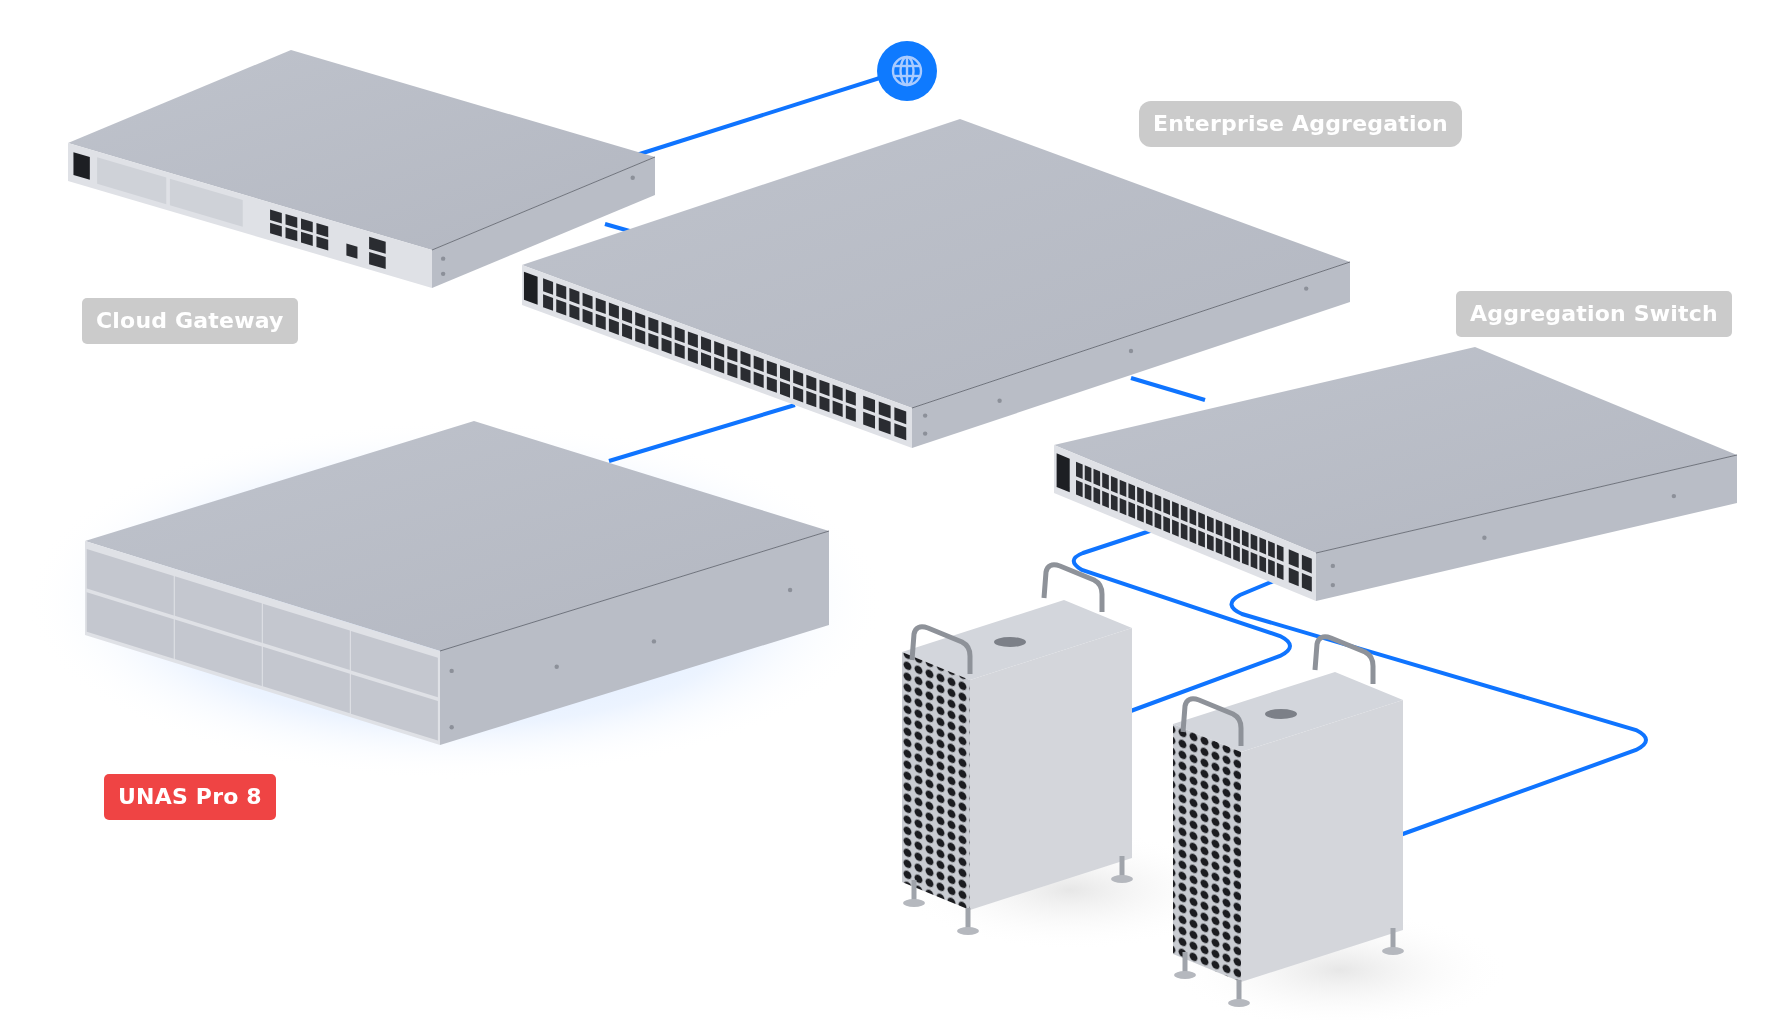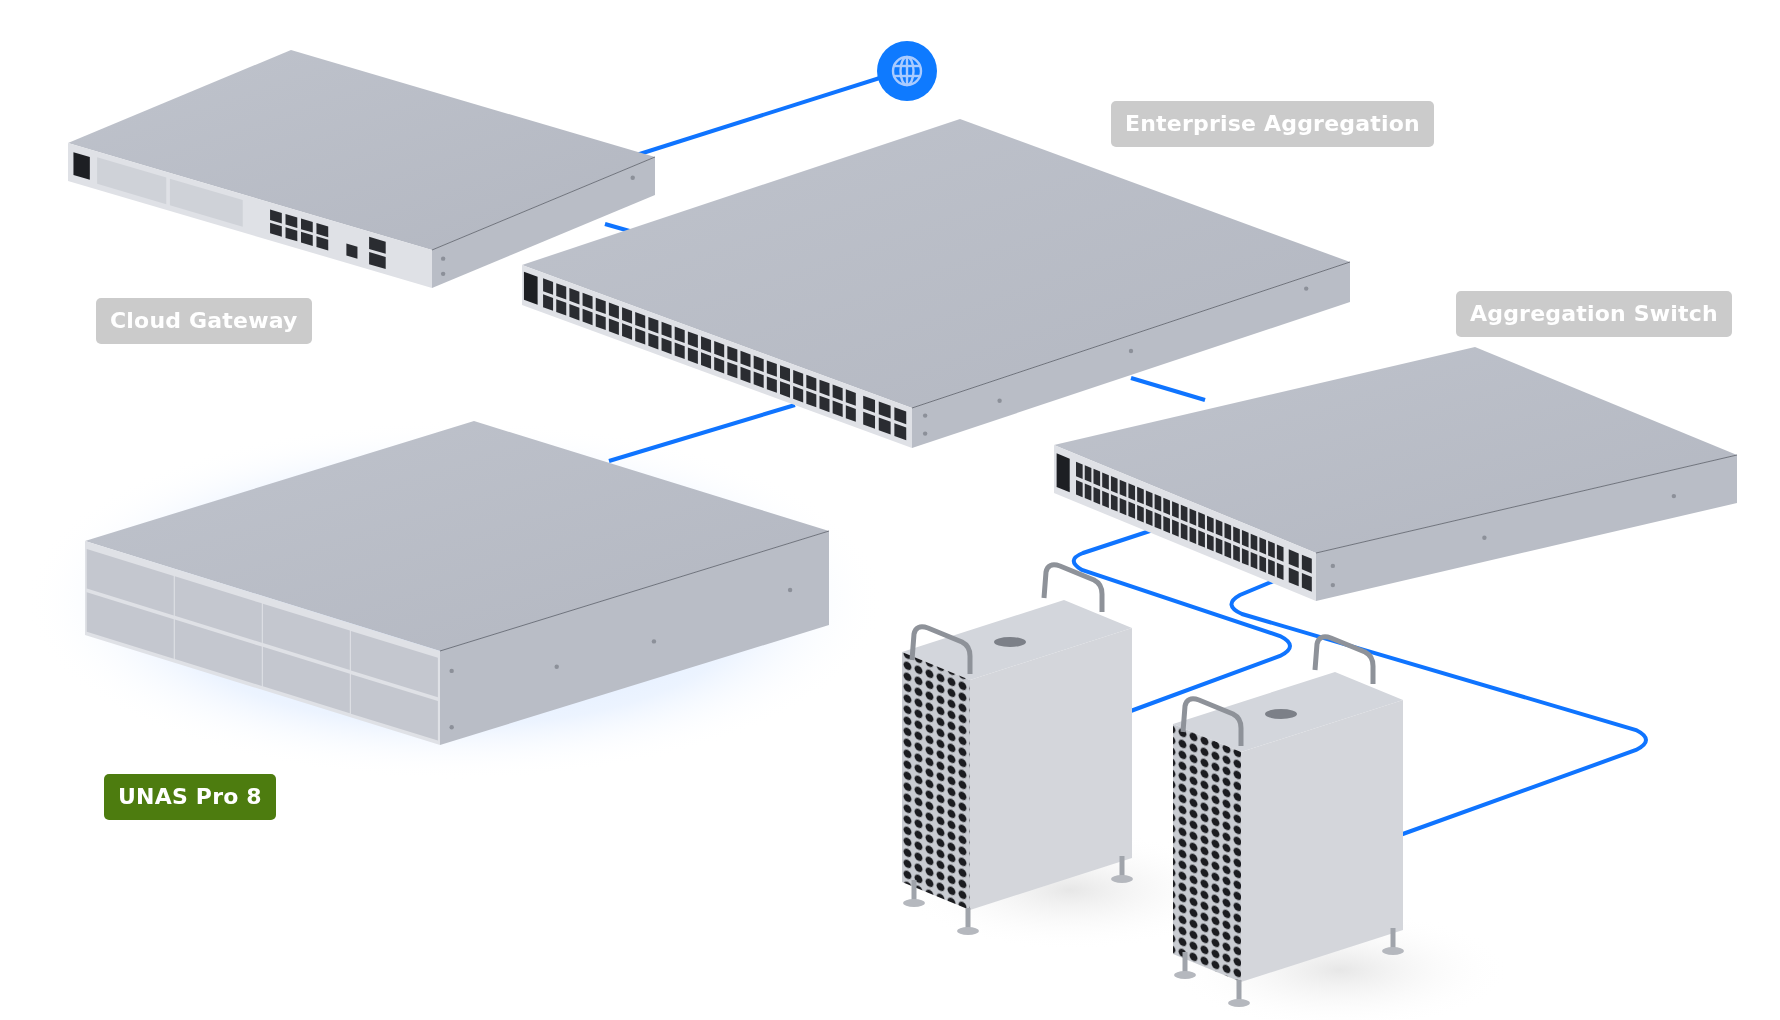--- a/index.html
+++ b/index.html
@@ -1,22 +1,22 @@
 <!DOCTYPE html>
 <html><head>
 <meta charset="utf-8">
 <style>
   html, body { margin:0; padding:0; background:#ffffff; }
   body { width:1780px; height:1020px; position:relative; overflow:hidden; font-family:"DejaVu Sans", "Liberation Sans", sans-serif; }
   #scene { position:absolute; left:0; top:0; width:1780px; height:1020px; }
   .label { position:absolute; color:#ffffff; font-weight:bold; font-size:22px; line-height:1; padding:12px 14px; border-radius:5px; white-space:nowrap; letter-spacing:0.2px; }
   .label.muted { background:#cbcbcb; }
-  .label.active { background:#4d7c0f; }
-  #lbl-cloud { left:96px; top:298px; }
-  #lbl-enterprise { left:1111px; top:101px; }
+  .label.active { background:#ef4444; }
+  #lbl-cloud { left:82px; top:298px; }
+  #lbl-enterprise { left:1139px; top:101px;border-radius:12px; }
   #lbl-professional { left:1456px; top:291px; }
   #lbl-unas { left:104px; top:774px; }
   #globe { position:absolute; left:877px; top:41px; width:60px; height:60px; border-radius:50%; background:#0e7aff; display:flex; align-items:center; justify-content:center; }
 </style>
 </head>
 <body>
 
 <svg id="scene" viewBox="0 0 1780 1020" xmlns="http://www.w3.org/2000/svg">
   <defs>
     <radialGradient id="glow" cx="50%" cy="50%" r="50%">

